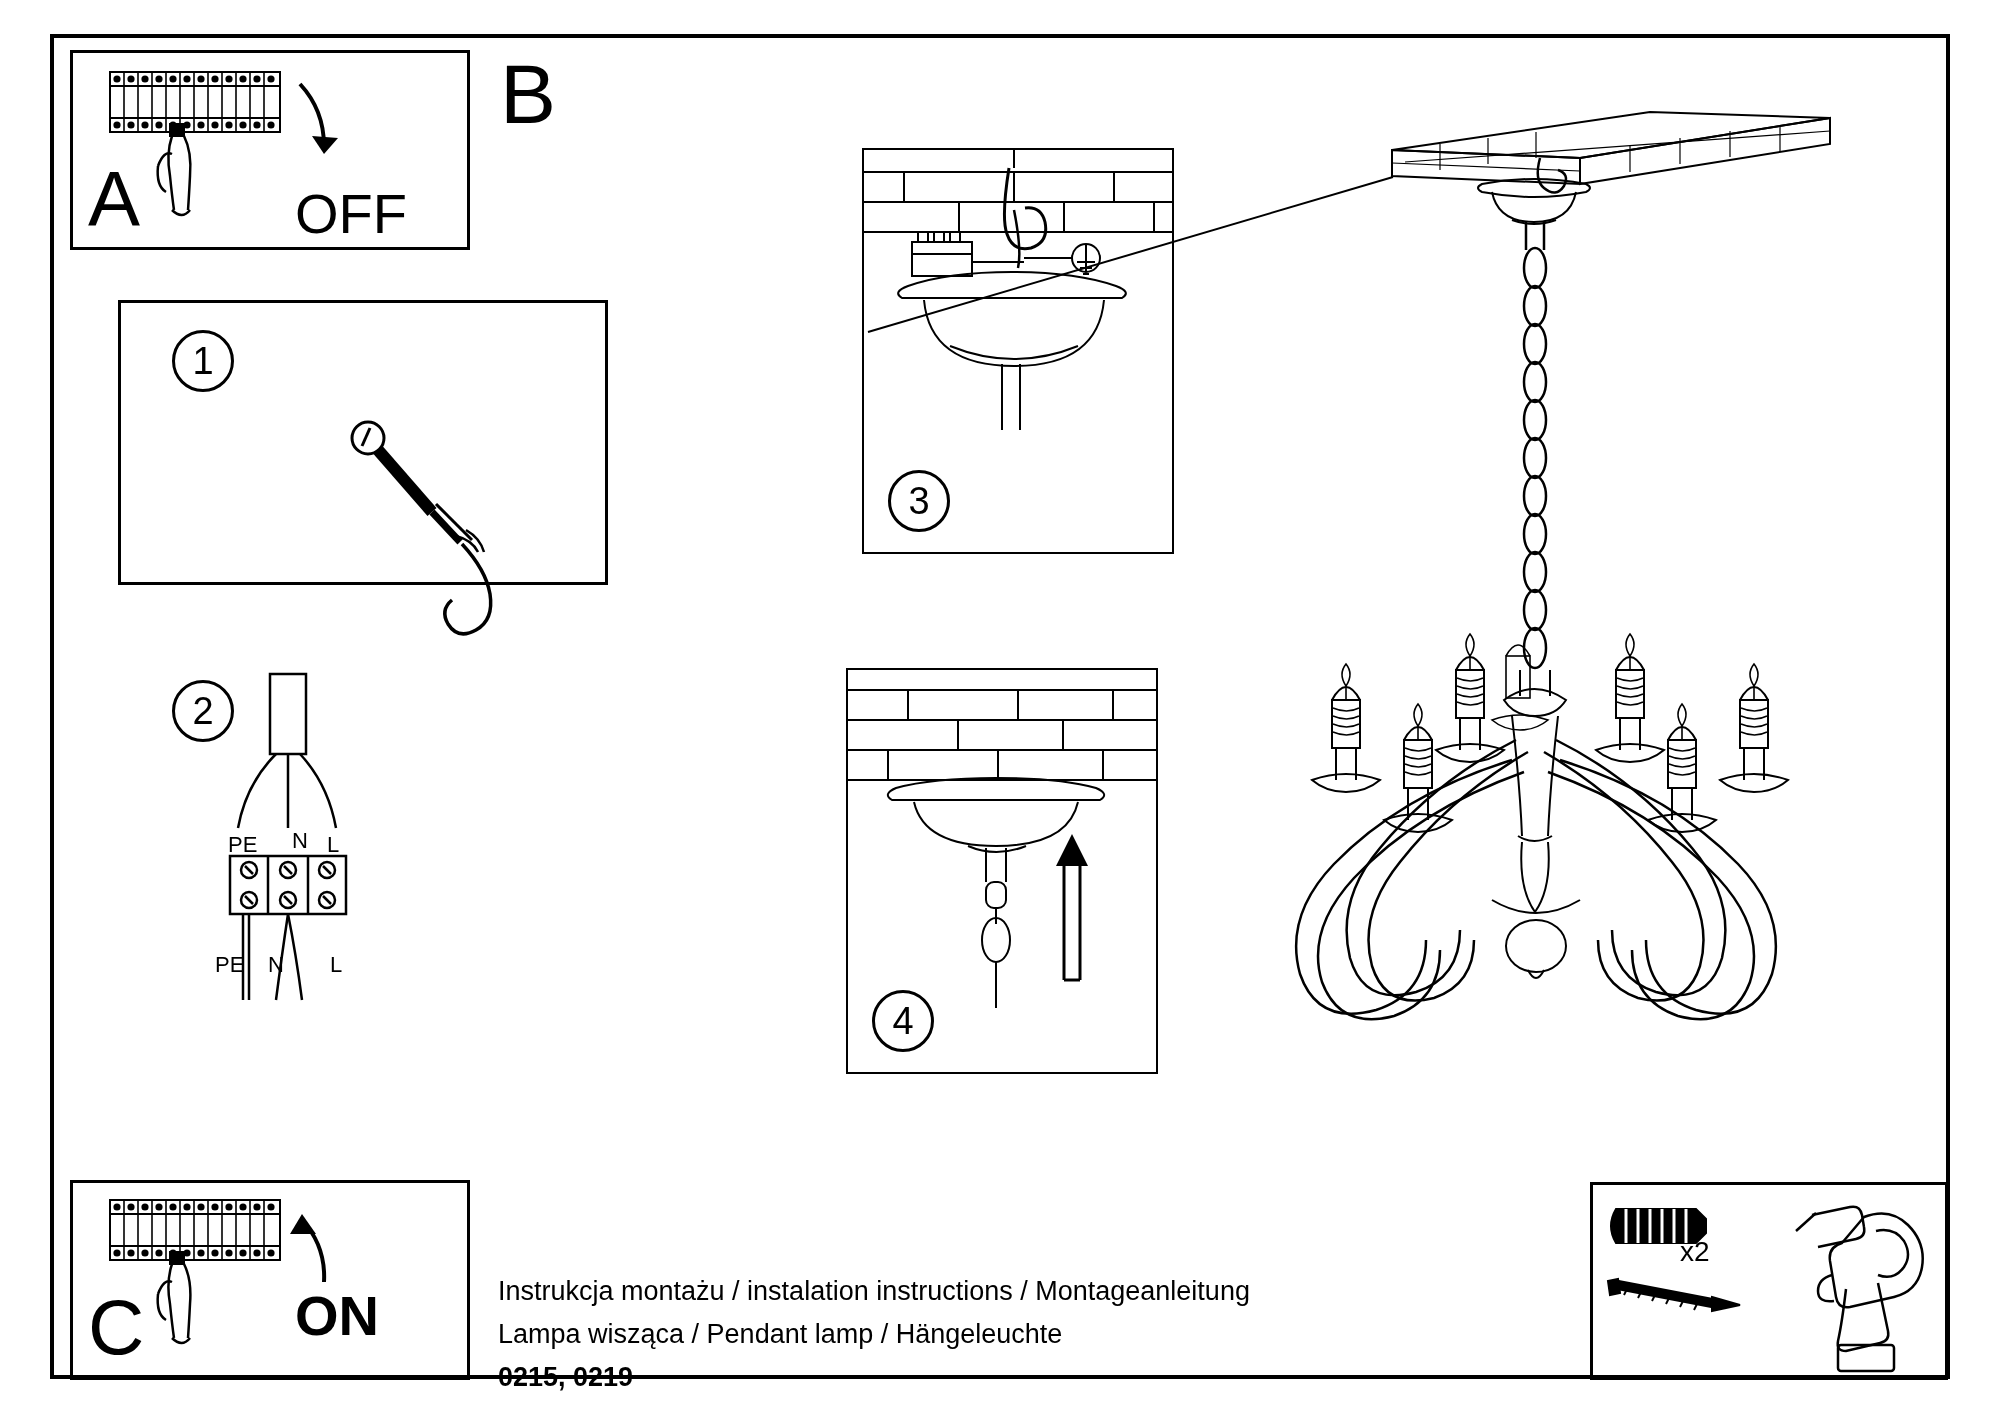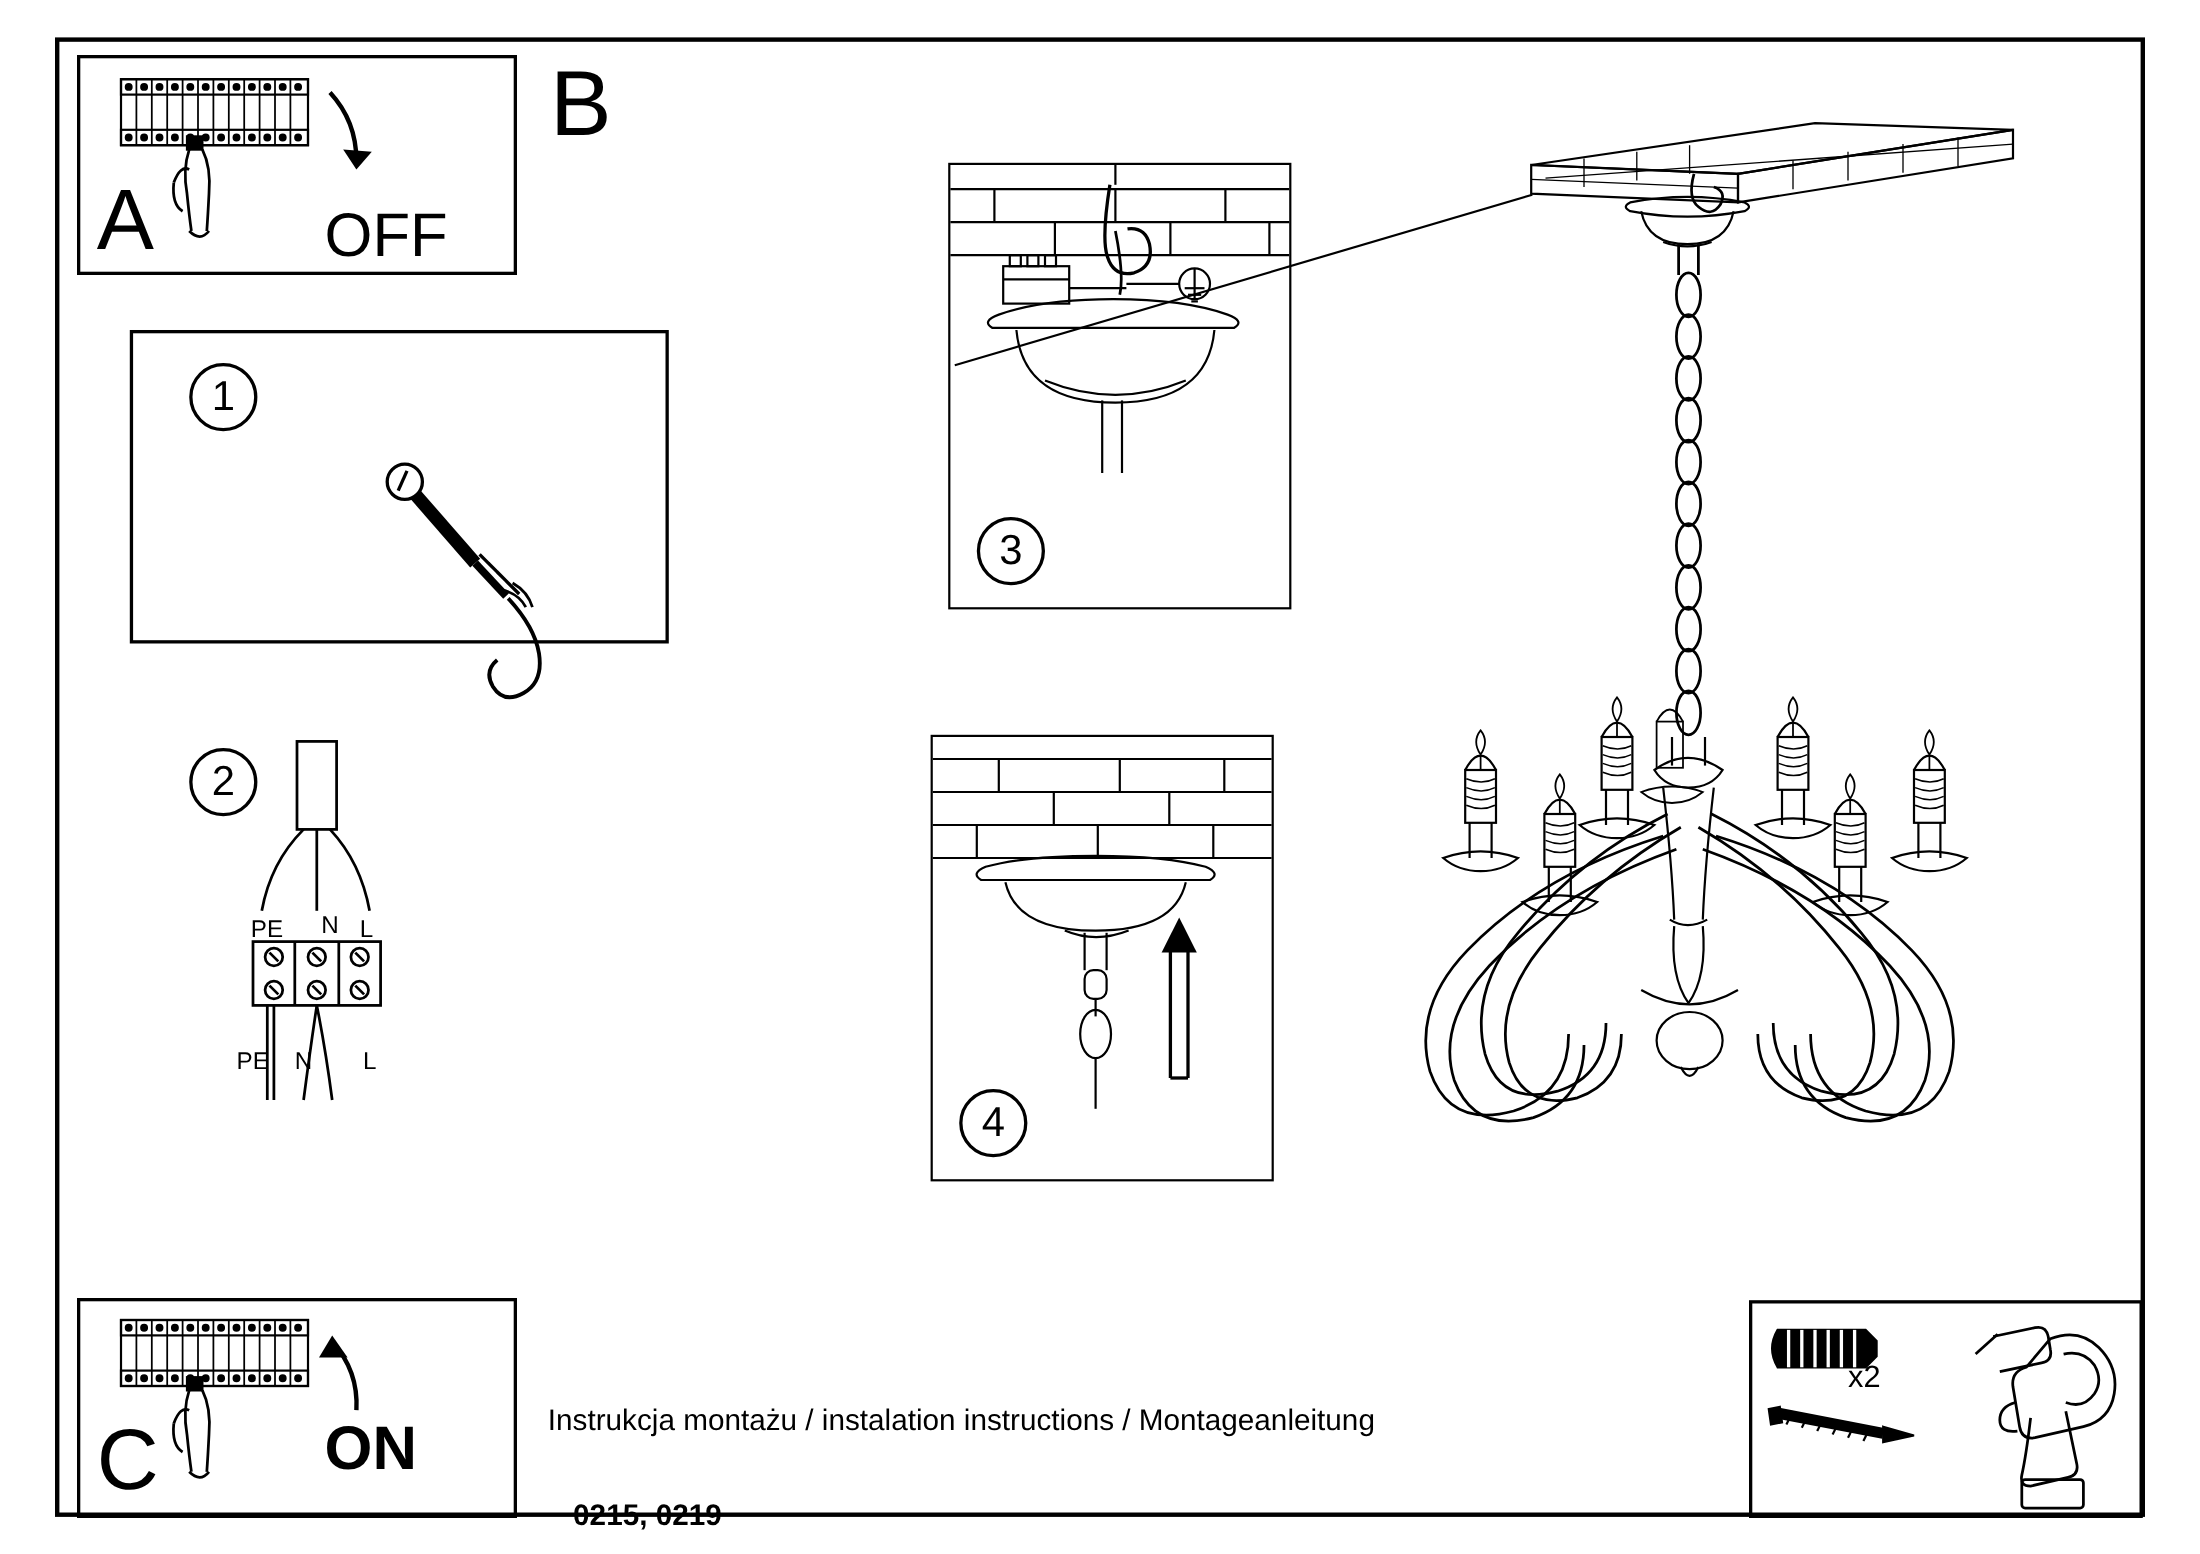--- a/index.html
+++ b/index.html
@@ -421,21 +421,22 @@
       <path d="M84 74 q8 16 6 40 q-1 20 -2 34" stroke-width="2.5"></path>
       <path d="M72 148 q10 10 18 0" stroke-width="2.5"></path>
       <path d="M58 104 q6 -16 14 -12" stroke-width="2.5"></path>
       <path d="M58 104 q-2 20 8 26" stroke-width="2.5"></path>
       <path d="M224 92 q2 -36 -22 -62" stroke-width="4"></path>
       <path d="M190 44 l12 -20 l14 20" fill="#000" stroke="none"></path>
     </g>
   </svg>
 
   <div class="footer-txt" style="left:498px;top:1272px;">Instrukcja montażu / instalation instructions / Montageanleitung</div>
-  <div class="footer-txt footer-bold" style="left:498px;top:1358px;margin-left:23px;">0215, 0219</div>
+  <div class="footer-txt" style="left:498px;top:1315px;">Lampa wisząca / Pendant lamp / Hängeleuchte</div>
+  <div class="footer-txt footer-bold" style="left:498px;top:1358px;">0215, 0219</div>
 
   <div class="frame" style="left:1590px;top:1182px;width:358px;height:198px;"></div>
   <div class="x2" style="left:1680px;top:1236px;">x2</div>
   <svg style="position:absolute;left:1600px;top:1185px;" width="340" height="190" viewBox="0 0 340 190">
     <g fill="none" stroke="#000" stroke-width="2">
 
       <path d="M16 24 L96 24 L106 34 L106 48 L96 58 L16 58 q-10 -17 0 -34z" fill="#000" stroke="#000"></path>
       <g stroke="#fff" stroke-width="3">
         <path d="M26 24 L26 58"></path>
           <path d="M38 24 L38 58"></path>

